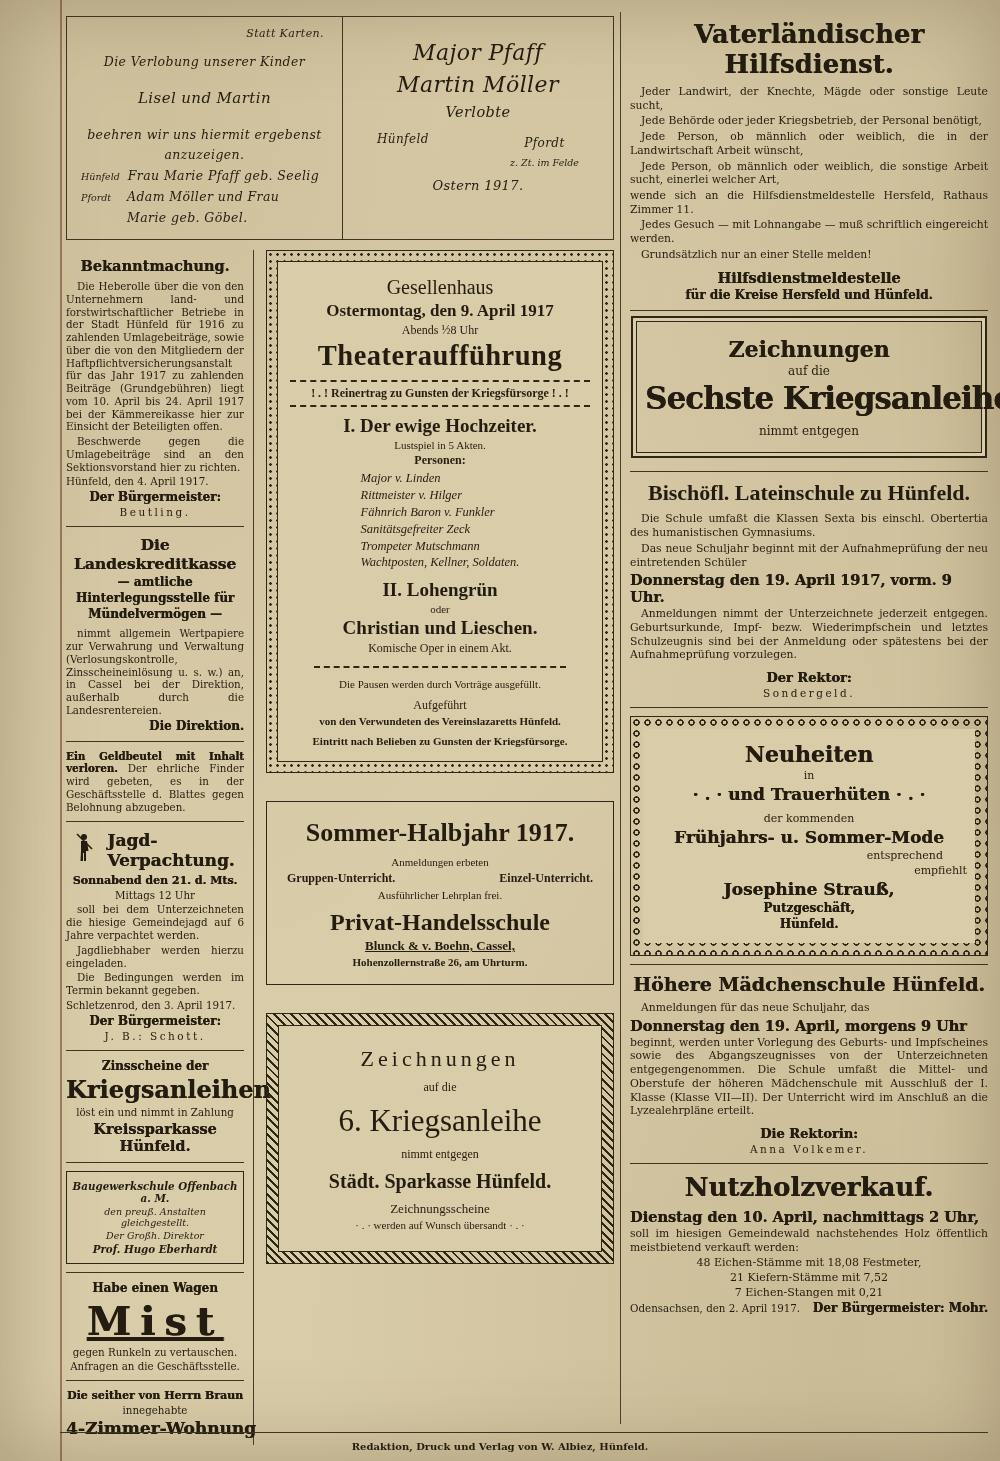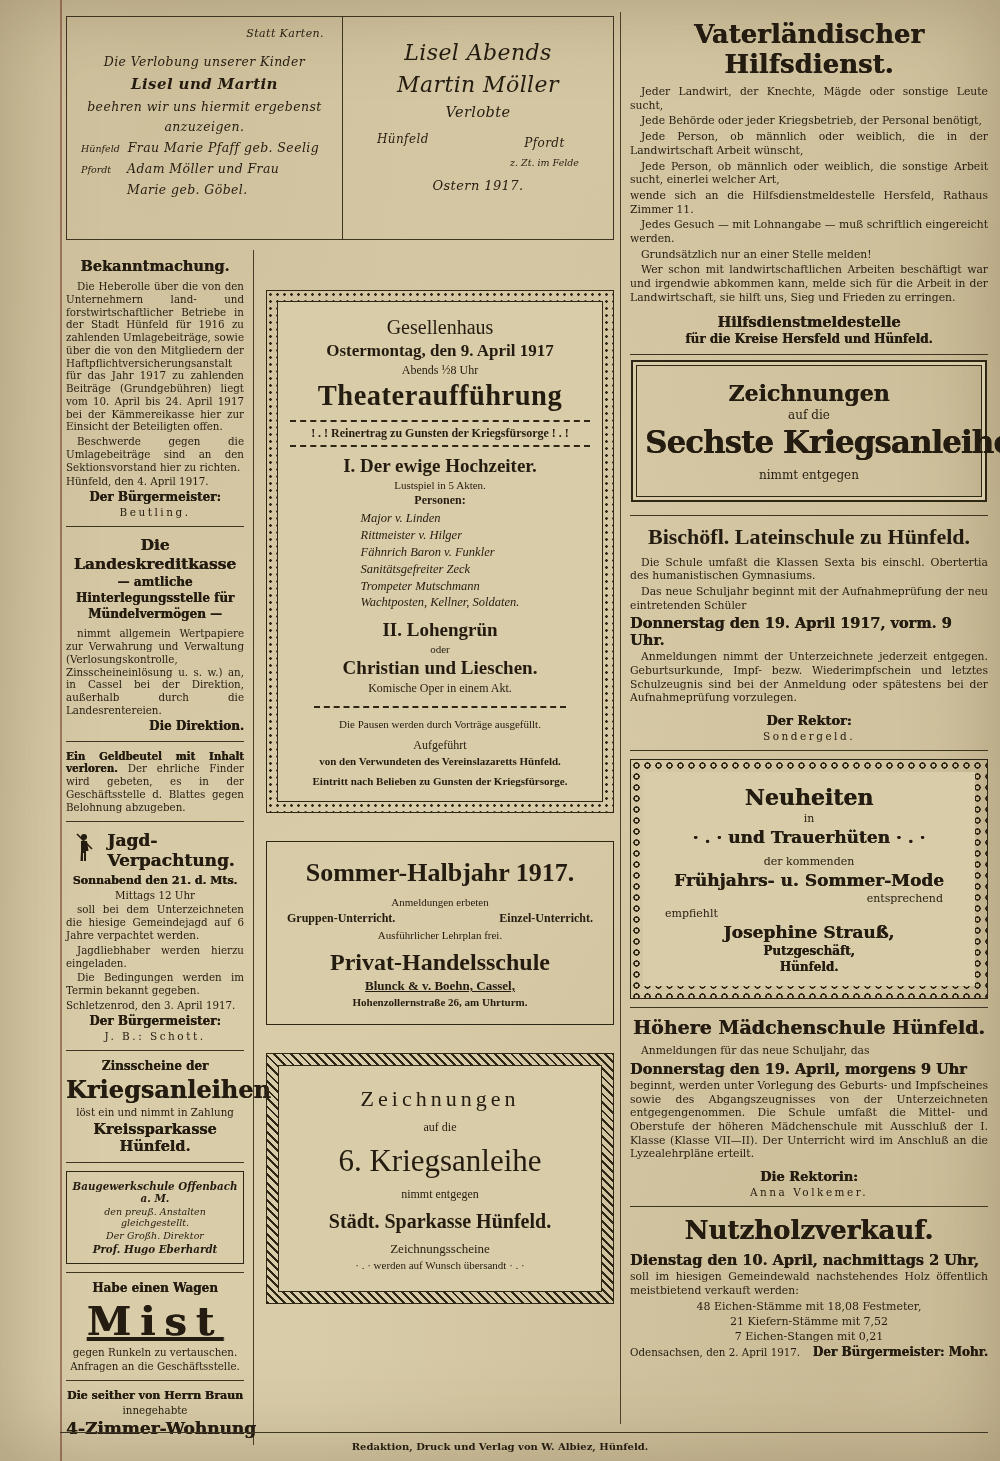--- a/index.html
+++ b/index.html
@@ -38,31 +38,31 @@
   .colC{position:absolute; left:630px; top:12px; width:358px;}
   .cols{display:flex; margin-top:10px;}
   .colA{width:188px; padding-right:9px; border-right:1px solid #473c28;}
   .colB{flex:1; padding-left:12px;}
   
   .ann-box{border:1px solid #3e3422; height:224px; display:flex;}
   .ann-left{flex:1.02; border-right:1px solid #3e3422; padding:10px 12px;}
   .ann-right{flex:1; padding:16px 12px;}
   .ann-statt{text-align:right; font-size:11px; padding-right:6px; margin-bottom:14px;}
   .ann-line{text-align:center; font-size:12.5px; margin:5px 0;}
-  .ann-names{text-align:center; font-size:15px; font-weight:bold; margin:6px 0;}
+  .ann-names{text-align:center; font-size:15px; font-weight:normal; margin:20px 0;}
   .ann-sig{display:flex; gap:8px; align-items:baseline; margin:6px 0 0 2px;}
   .ann-sig .plc{font-size:9.5px; font-style:italic; min-width:38px;}
   .ann-sig .nm{font-size:12.5px;}
   .ann-name-big{text-align:center; font-size:22px; margin:7px 0;}
   .places{display:flex; justify-content:space-between; padding:0 22px; margin-top:12px;}
   .pl2{text-align:center; line-height:1.2;}
   
   .frame-vine{border:1px solid #2f2716; padding:10px;
     background-image:radial-gradient(circle, #2f2716 1.2px, rgba(0,0,0,0) 1.5px);
-    background-size:7px 7px;margin-top:40px;}
+    background-size:7px 7px;}
   .frame-vine>.inner{background:#d9cca8; border:1px solid #2f2716; padding:12px 12px;}
   .frame-rosette{border:1px solid #2f2716; padding:12px;
     background-image:radial-gradient(circle, rgba(0,0,0,0) 1.6px, #2f2716 1.9px 3px, rgba(0,0,0,0) 3.4px);
     background-size:11px 11px;}
   .frame-rosette>.inner{background:#d9cca8; padding:10px 8px;}
   .frame-greek{border:1px solid #2f2716; padding:11px;
     background-image:repeating-linear-gradient(45deg, #2f2716 0 2px, rgba(0,0,0,0) 2px 6px);}
   .frame-greek>.inner{background:#d9cca8; border:1px solid #2f2716; padding:18px 10px;}
   .box-thin{border:1px solid #2f2716; padding:6px 4px;}
   .box-heavy{border:1px solid #2f2716; box-shadow:0 0 0 3px #d9cca8, 0 0 0 5px #2f2716;
@@ -103,21 +103,21 @@
         <div class="ann-sig">
           <span class="plc">Pfordt</span>
           <span class="script nm">Adam Möller und Frau</span>
         </div>
         <div class="ann-sig">
           <span class="plc"></span>
           <span class="script nm">Marie geb. Göbel.</span>
         </div>
       </div>
       <div class="ann-right">
-        <div class="script ann-name-big">Lisel Abends</div>
+        <div class="script ann-name-big">Major Pfaff</div>
         <div class="script ann-name-big">Martin Möller</div>
         <div class="script t-c h14">Verlobte</div>
         <div class="places">
           <span class="script h12">Hünfeld</span>
           <span class="pl2">
             <span class="script h12">Pfordt</span><br>
             <span class="h9 it">z. Zt. im Felde</span>
           </span>
         </div>
         <div class="script t-c h13 mt8">Ostern 1917.</div>
@@ -276,21 +276,20 @@
 
     <section>
       <h2 class="frak h26 t-c mb6">Vaterländischer Hilfsdienst.</h2>
       <p class="body11 ind">Jeder Landwirt, der Knechte, Mägde oder sonstige Leute sucht,</p>
       <p class="body11 ind">Jede Behörde oder jeder Kriegsbetrieb, der Personal benötigt,</p>
       <p class="body11 ind">Jede Person, ob männlich oder weiblich, die in der Landwirtschaft Arbeit wünscht,</p>
       <p class="body11 ind">Jede Person, ob männlich oder weiblich, die sonstige Arbeit sucht, einerlei welcher Art,</p>
       <p class="body11">wende sich an die Hilfsdienstmeldestelle Hersfeld, Rathaus Zimmer 11.</p>
       <p class="body11 ind">Jedes Gesuch — mit Lohnangabe — muß schriftlich eingereicht werden.</p>
       <p class="body11 ind">Grundsätzlich nur an einer Stelle melden!</p>
-      <p class="body11 ind">Wer schon mit landwirtschaftlichen Arbeiten beschäftigt war und irgendwie abkommen kann, melde sich für die Arbeit in der Landwirtschaft, sie hilft uns, Sieg und Frieden zu erringen.</p>
       <p class="frak h14 t-c mt8">Hilfsdienstmeldestelle</p>
       <p class="frak h12 t-c">für die Kreise Hersfeld und Hünfeld.</p>
     </section>
     <div class="div1"></div>
 
     <div class="box-heavy t-c">
       <p class="frak h22">Zeichnungen</p>
       <p class="h12">auf die</p>
       <p class="frak h30 nowrap" style="letter-spacing:-1px;">Sechste Kriegsanleihe</p>
       <p class="h12 mt8">nimmt entgegen</p>
@@ -309,21 +308,21 @@
     <div class="div1"></div>
 
     <div class="frame-rosette">
       <div class="inner">
         <p class="frak h22 t-c">Neuheiten</p>
         <p class="t-c h11">in</p>
         <p class="frak h16 t-c">· . ·  und Trauerhüten  · . ·</p>
         <p class="t-c h11 mt8">der kommenden</p>
         <p class="frak h17 t-c">Frühjahrs- u. Sommer-Mode</p>
         <p class="t-r h11" style="padding-right:24px;">entsprechend</p>
-        <p class="h11" style="padding-left:14px;">empfiehlt</p>
+        <p class="h11" style="padding-left:14px;text-align:right;">empfiehlt</p>
         <p class="frak h17 t-c">Josephine Strauß,</p>
         <p class="frak h12 t-c">Putzgeschäft,</p>
         <p class="frak h12 t-c">Hünfeld.</p>
       </div>
     </div>
     <div class="div1"></div>
 
     <section>
       <h2 class="frak h19 t-c mb6">Höhere Mädchenschule Hünfeld.</h2>
       <p class="body11 ind">Anmeldungen für das neue Schuljahr, das</p>

